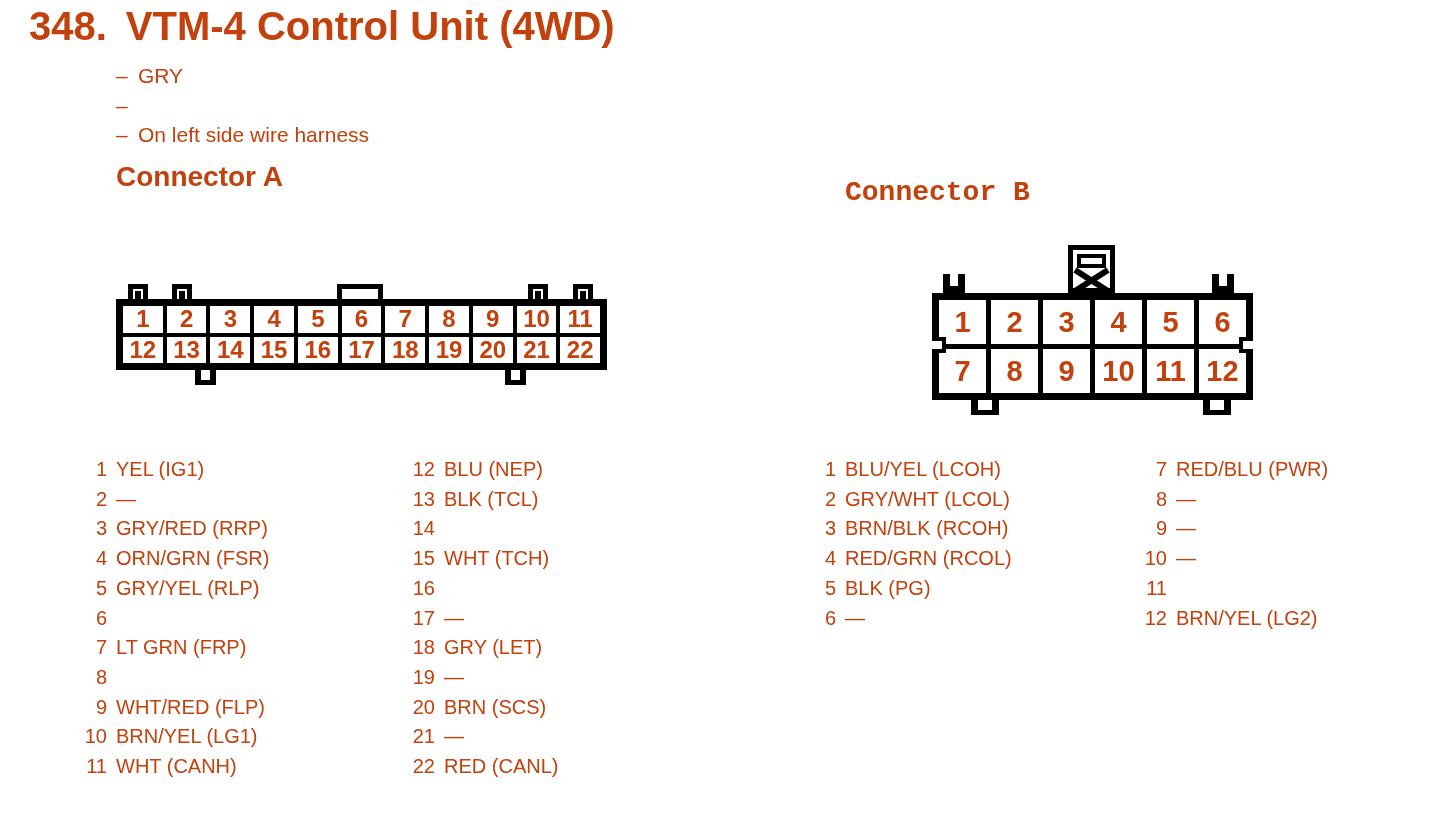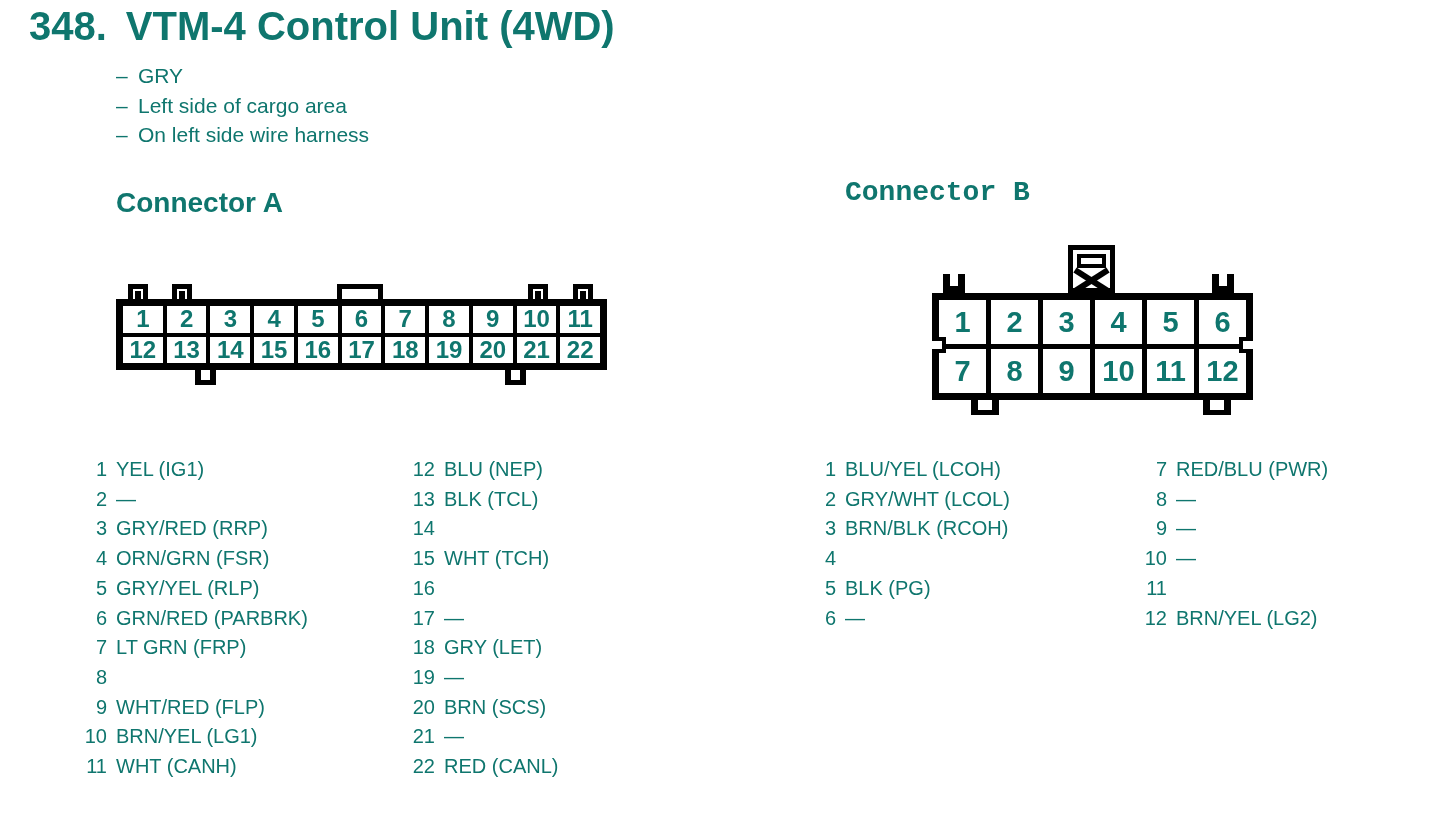--- a/index.html
+++ b/index.html
@@ -1,29 +1,29 @@
 <!DOCTYPE html>
 <html><head>
 <meta charset="utf-8">
 <style>
   html,body { margin:0; padding:0; background:#fff; }
   .page {
     position:relative; width:1456px; height:838px; background:#fff;
-    color:#0f766e; font-family:"Liberation Sans", sans-serif; overflow:hidden;
+    color:#c2410c; font-family:"Liberation Sans", sans-serif; overflow:hidden;
   }
   
   .title { position:absolute; left:29px; top:4px; font-size:40px; font-weight:bold; white-space:nowrap; }
   .title-num { margin-right:19px; }
   
   .notes { position:absolute; left:116px; top:61px; font-size:21px; line-height:29.5px; }
   .note-row { display:flex; }
   .note-dash { display:inline-block; width:22px; flex:none; }
   
   .conn-heading { position:absolute; margin:0; font-size:28px; font-weight:bold; white-space:nowrap; }
-  .heading-a { left:116px; top:187px; }
+  .heading-a { left:116px; top:161px; }
   .heading-b { left:845px; top:177px;font-family:Liberation Mono, monospace; }
   
   .conn-draw { position:absolute; }
   .conn-draw * { box-sizing:border-box; }
   .conn-body { position:absolute; background:#000; display:flex; flex-direction:column; }
   .pin-row { display:flex; flex:1; }
   .pin-cell { flex:1; background:#fff; display:flex; align-items:center; justify-content:center;
               font-weight:bold; line-height:1; }
   
   .draw-a { left:116px; top:284px; width:491px; height:101px; }
@@ -73,21 +73,20 @@
   </div>
 
   <div class="notes">
 
   <div class="note-row">
       <span class="note-dash">–</span>
       <span class="note-text">GRY</span>
     </div>
       <div class="note-row">
       <span class="note-dash">–</span>
-      <span class="note-text">Left side of cargo area</span>
     </div>
       <div class="note-row">
       <span class="note-dash">–</span>
       <span class="note-text">On left side wire harness</span>
     </div>
     </div>
 
   <h2 class="conn-heading heading-a">Connector A</h2>
   <h2 class="conn-heading heading-b">Connector B</h2>
 
@@ -183,21 +182,20 @@
       <div class="prow">
       <span class="pnum">4</span>
       <span class="plabel">ORN/GRN (FSR)</span>
     </div>
       <div class="prow">
       <span class="pnum">5</span>
       <span class="plabel">GRY/YEL (RLP)</span>
     </div>
       <div class="prow">
       <span class="pnum">6</span>
-      <span class="plabel">GRN/RED (PARBRK)</span>
     </div>
       <div class="prow">
       <span class="pnum">7</span>
       <span class="plabel">LT GRN (FRP)</span>
     </div>
       <div class="prow">
       <span class="pnum">8</span>
     </div>
       <div class="prow">
       <span class="pnum">9</span>
@@ -266,20 +264,21 @@
       <div class="prow">
       <span class="pnum">2</span>
       <span class="plabel">GRY/WHT (LCOL)</span>
     </div>
       <div class="prow">
       <span class="pnum">3</span>
       <span class="plabel">BRN/BLK (RCOH)</span>
     </div>
       <div class="prow">
       <span class="pnum">4</span>
+      <span class="plabel">RED/GRN (RCOL)</span>
     </div>
       <div class="prow">
       <span class="pnum">5</span>
       <span class="plabel">BLK (PG)</span>
     </div>
       <div class="prow">
       <span class="pnum">6</span>
       <span class="plabel">—</span>
     </div>
     </div>

